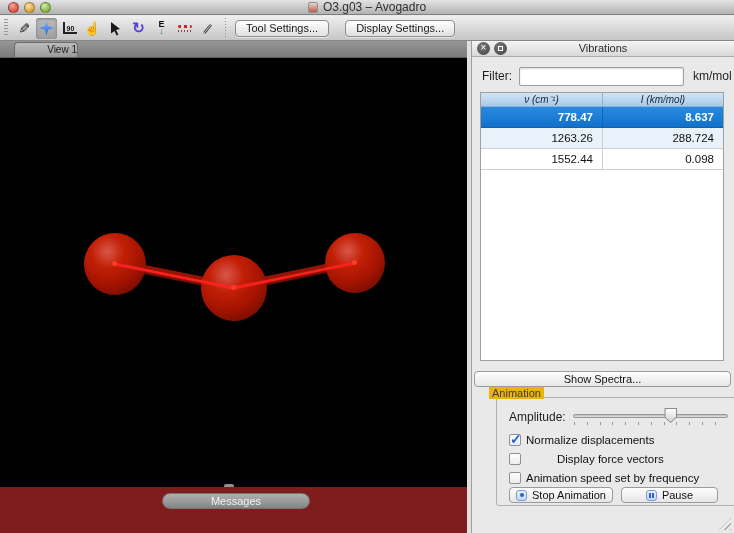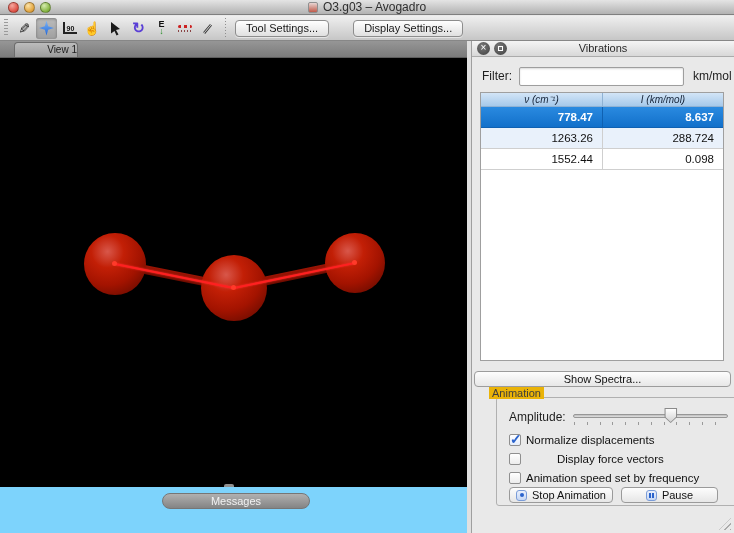--- a/index.html
+++ b/index.html
@@ -76,21 +76,21 @@
     width:1px; height:20px; margin:0 9px 0 7px;
     background:repeating-linear-gradient(to bottom,#8f8f8f 0 1px,transparent 1px 3px);
   }
   .mac-btn {
     height:17px; padding:0 10px; border:1px solid #8d8d8d; border-radius:4px;
     background:linear-gradient(#ffffff,#e0e0e0);
     font-family:"Liberation Sans",sans-serif; font-size:11px; color:#1a1a1a;
     box-shadow:0 1px 0 rgba(255,255,255,.5);
     display:inline-flex; align-items:center; justify-content:center;
   }
-  .mac-btn + .mac-btn { margin-left:24px;text-align:center; }
+  .mac-btn + .mac-btn { margin-left:16px;text-align:center; }
 
   
   .left-col { position:absolute; left:0; top:41px; width:467px; bottom:0; }
   .tabbar {
     height:17px; background:linear-gradient(#969696,#7b7b7b);
     border-bottom:1px solid #5d5d5d; position:relative;
   }
   .view-tab {
     position:absolute; left:14px; bottom:0; width:64px; height:15px;
     background:linear-gradient(#bcbcbc,#9b9b9b);
@@ -106,21 +106,21 @@
   .bond { position:absolute; height:9px; border-radius:4px; z-index:1;
     background:linear-gradient(#9c1404,#6e0c00); transform-origin:0 50%; }
   .bond.b1 { left:115px; top:201px; width:121px; transform:rotate(11.4deg); }
   .bond.b2 { left:234px; top:225px; width:124px; transform:rotate(-11.7deg); }
   .vibline { position:absolute; height:2px; background:#ff2020; z-index:3;
     transform-origin:0 50%; box-shadow:0 0 2px #ff3030; }
   .vibline.v1 { left:115px; top:205px; width:121px; transform:rotate(11.4deg); }
   .vibline.v2 { left:234px; top:229px; width:124px; transform:rotate(-11.7deg); }
   .vibdot { position:absolute; width:5px; height:5px; border-radius:50%; background:#ff3a2a; z-index:4; }
   .vibdot.d1 { left:112px; top:203px; } .vibdot.d2 { left:231px; top:227px; } .vibdot.d3 { left:352px; top:202px; }
-  .bottom-strip { position:absolute; left:0; top:446px; width:467px; bottom:0; background:#7dd3fc; }
+  .bottom-strip { position:absolute; left:0; top:446px; width:467px; bottom:0; background:#7f1d1d; }
   .strip-handle { position:absolute; left:224px; top:-3px; width:10px; height:3px;
     border-radius:2px 2px 0 0; background:#8f8f8f; }
   .messages-btn {
     position:absolute; left:162px; top:6px; width:148px; height:16px;
     border-radius:8px; border:1px solid #767676;
     background:linear-gradient(#b0b0b0,#848484);
     color:#f2f2f2; font-size:11px; text-align:center; line-height:14px;
   }
 
   

